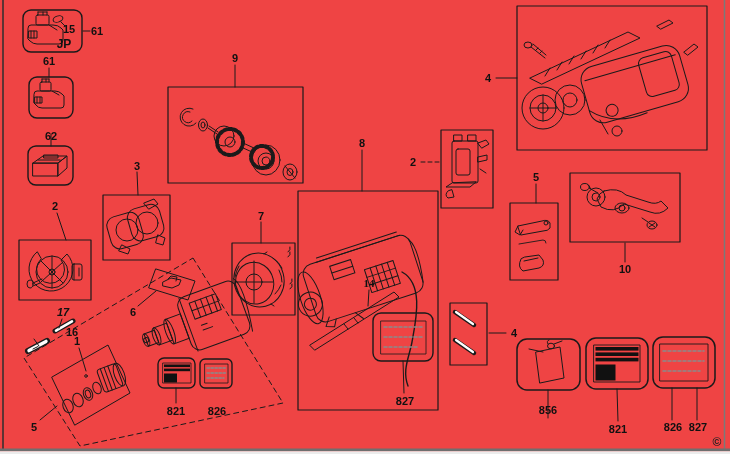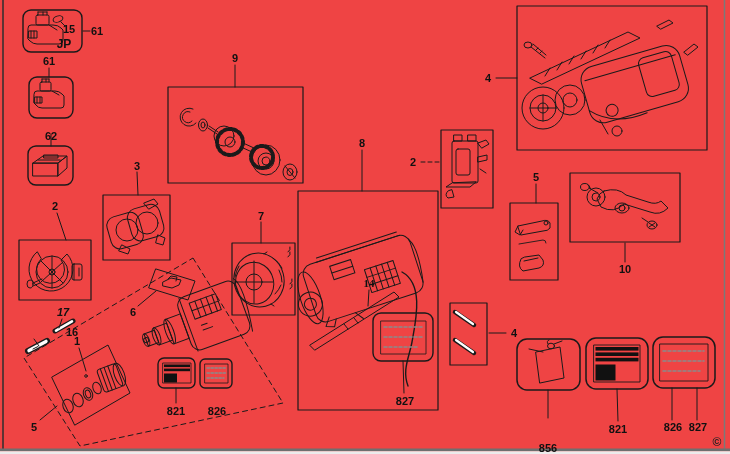--- a/index.html
+++ b/index.html
@@ -432,19 +432,19 @@
 <div class="lbl" style="left:369px;top:283px;font-family:Liberation Serif, serif;">14</div>
 <div class="lbl" style="left:133px;top:312px;">6</div>
 <div class="lbl" style="left:77px;top:341px;">1</div>
 <div class="lbl" style="left:32px;top:332px;margin-left:40px;">16</div>
 <div class="lbl" style="left:63px;top:312px;font-style:italic;">17</div>
 <div class="lbl" style="left:34px;top:427px;">5</div>
 <div class="lbl" style="left:514px;top:333px;">4</div>
 <div class="lbl" style="left:176px;top:411px;">821</div>
 <div class="lbl" style="left:217px;top:411px;">826</div>
 <div class="lbl" style="left:405px;top:401px;">827</div>
-<div class="lbl" style="left:548px;top:448px;">856</div>
+<div class="lbl" style="left:548px;top:410px;">856</div>
 <div class="lbl" style="left:618px;top:429px;">821</div>
 <div class="lbl" style="left:673px;top:427px;">826</div>
 <div class="lbl" style="left:698px;top:427px;">827</div>
 <div class="lbl copy" style="left:717px;top:442px;">©</div>
 
 </div>
 
 </body></html>

